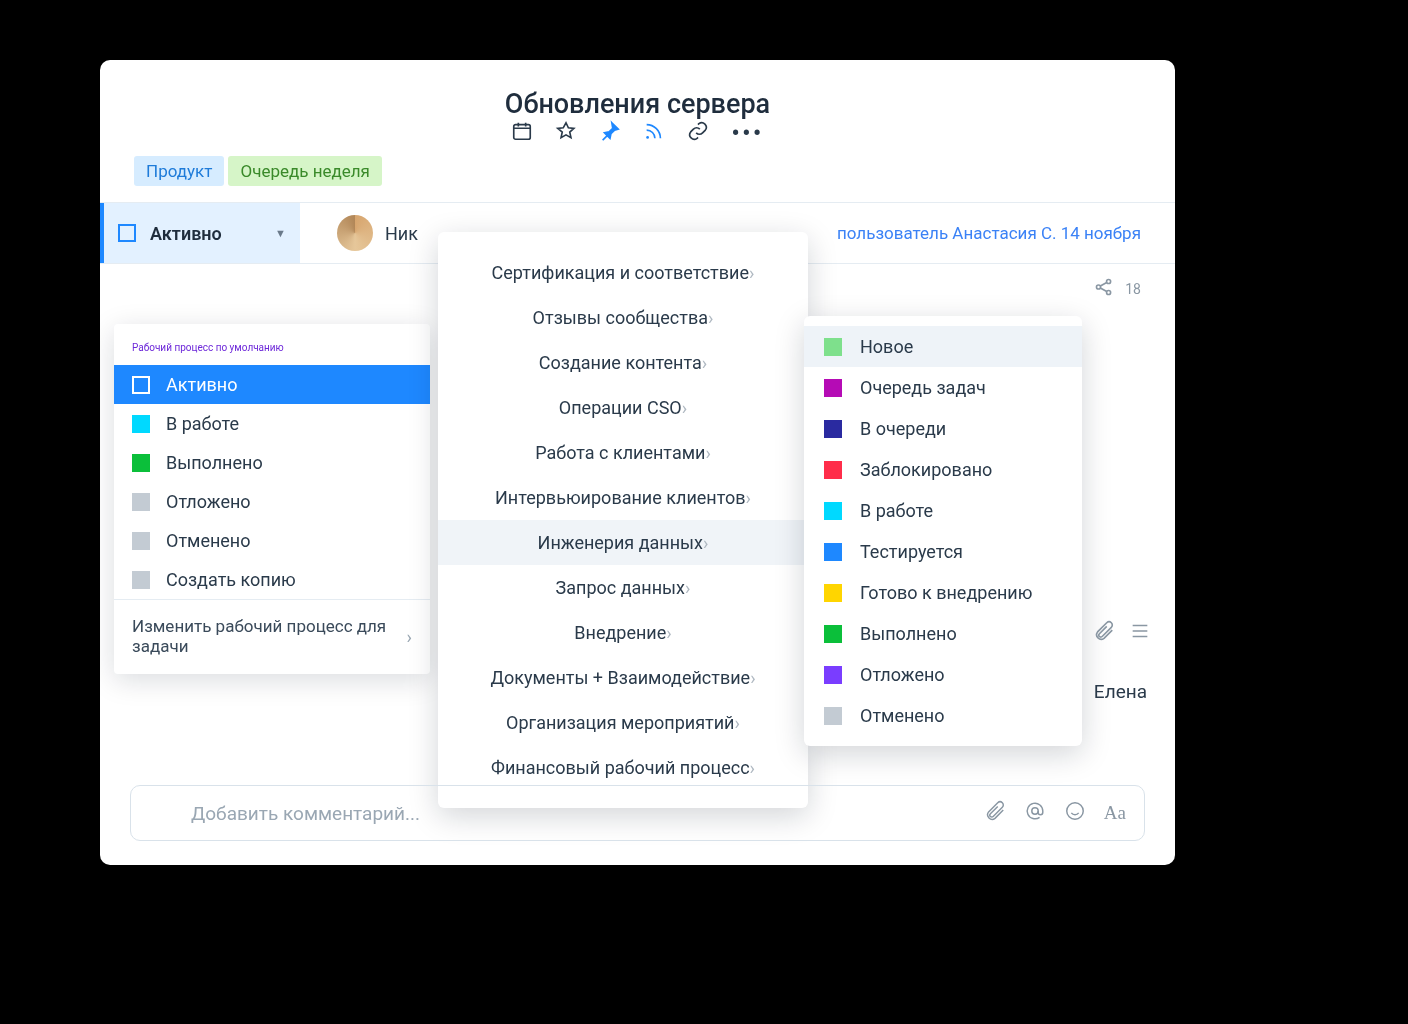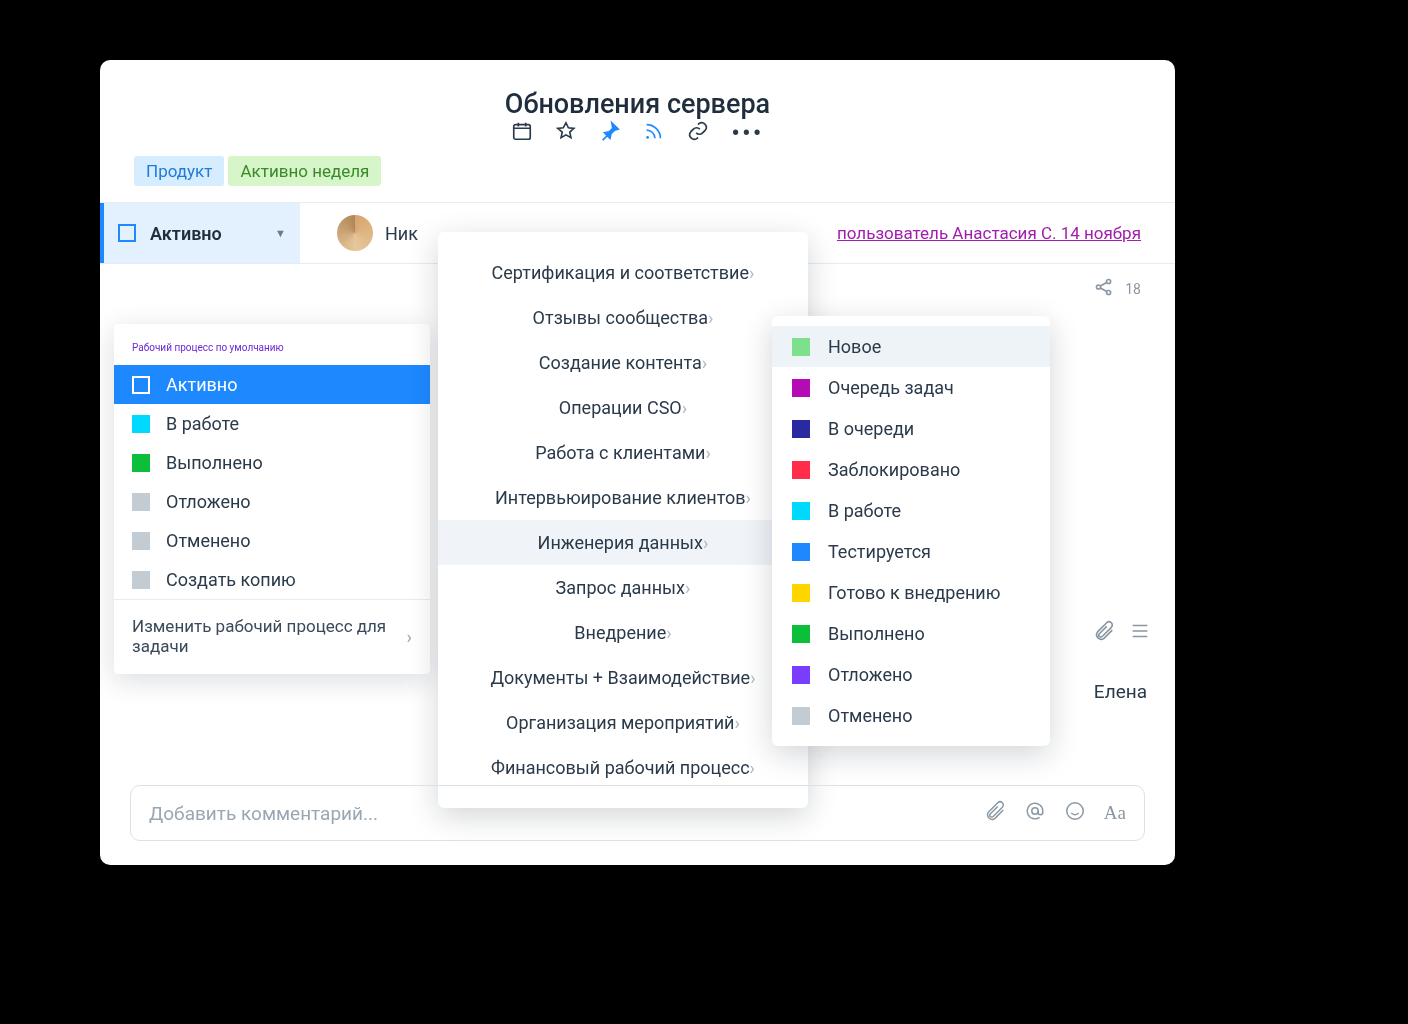--- a/index.html
+++ b/index.html
@@ -27,21 +27,21 @@
   .row { display:flex; height:62px; border-top:1px solid #e5ecf2; border-bottom:1px solid #e5ecf2; }
   .statuscell {
     width: 200px; background:#e3f1ff; display:flex; align-items:center; padding-left:14px; gap:14px;
     border-left:4px solid #1e88ff;
   }
   .statuscell .sq { width:18px; height:18px; border:2px solid #1e88ff; display:inline-block; }
   .statuscell .lbl { font-size:18px; font-weight:600; color:#1f2d3d; flex:1; }
   .statuscell .car { color:#6a7a8a; font-size:11px; padding-right:14px; }
   .assignee { display:flex; align-items:center; gap:12px; padding-left:37px; color:#2a3a4a; font-size:18px; }
   .avatar { width:36px; height:36px; border-radius:50%; background: conic-gradient(#d7a56e, #e6c79a, #b18657); }
-  .meta { flex:1; display:flex; align-items:center; justify-content:flex-end; padding-right:34px; color:#a21caf; font-size:17px;text-decoration:underline; }
+  .meta { flex:1; display:flex; align-items:center; justify-content:flex-end; padding-right:34px; color:#3b82f6; font-size:17px; }
 
   .share { display:flex; align-items:center; justify-content:flex-end; padding:12px 34px 0 0; gap:10px; color:#8a97a3; font-size:14px; }
   .share svg { width:22px; height:22px; stroke:#8a97a3; fill:none; stroke-width:1.8; }
 
   .sidepanel {
     position:absolute; left:14px; top:264px; width:316px;
     background:#fff; box-shadow: 0 6px 28px rgba(10,20,40,.15); border-radius:4px;
     padding:18px 0 0 0;
   }
   .sp-head { color:#6d28d9; font-size:10px; padding:0 18px 12px 18px; }
@@ -59,37 +59,37 @@
   .menu1 {
     position:absolute; left:338px; top:172px; width:370px;
     background:#fff; box-shadow: 0 8px 30px rgba(10,20,40,.18); border-radius:6px;
     padding:18px 0;
   }
   .m-item { display:flex; align-items:center; justify-content:center; padding:12px 22px; font-size:18px; color:#2a3a4a; cursor:pointer; }
   .m-item:hover,.m-item.hov { background:#f0f4f8; }
   .m-item .chev { color:#b0b9c2; font-size:18px; }
 
   .menu2 {
-    position:absolute; left:672px; top:256px; width:278px;
+    position:absolute; left:704px; top:256px; width:278px;
     background:#fff; box-shadow: 0 8px 30px rgba(10,20,40,.18); border-radius:6px;
     padding:10px 0;
   }
   .s-item { display:flex; align-items:center; gap:18px; padding:10px 20px; font-size:18px; color:#2a3a4a; cursor:pointer; }
   .s-item.hov { background:#eef3f8; }
   .sw { width:18px; height:18px; display:inline-block; }
 
   .attach-right { position:absolute; right:24px; top:560px; display:flex; gap:14px; }
   .attach-right svg { width:22px; height:22px; stroke:#8a97a3; fill:none; stroke-width:1.8; }
   .elena { position:absolute; right:28px; top:620px; color:#2a3a4a; font-size:19px; }
 
   .comment {
     position:absolute; left:30px; right:30px; bottom:24px; height:56px;
     border:1px solid #d9e2ea; border-radius:10px; display:flex; align-items:center; padding:0 18px;
   }
-  .comment input { flex:1; border:none; outline:none; font-size:19px; color:#3a4a5a; background:transparent; }
+  .comment input { flex:1; border:none; outline:none; font-size:19px; color:#3a4a5a; background:transparent;margin-left:42px; }
   .comment input::placeholder { color:#9aa7b3; }
   .c-icons { display:flex; gap:18px; color:#8a97a3; font-size:19px; align-items:center; }
   .c-icons svg { width:22px; height:22px; stroke:#8a97a3; fill:none; stroke-width:1.6; }
   .more-dots { font-size:26px; letter-spacing:2px; line-height:0; color:#2a3a4a; }
 </style>
 </head>
 <body>
 
 <div class="window">
 
@@ -112,21 +112,21 @@
           </svg></span>
       <span><svg viewBox="0 0 24 24">
             <path d="M10 14a5 5 0 007 0l3-3a5 5 0 00-7-7l-1 1M14 10a5 5 0 00-7 0l-3 3a5 5 0 007 7l1-1"></path>
           </svg></span>
       <span class="more-dots">•••</span>
     </div>
   </div>
 
   <div class="tags">
     <span class="tag blue">Продукт</span>
-    <span class="tag green">Активно неделя</span>
+    <span class="tag green">Очередь неделя</span>
   </div>
 
   <div class="row">
     <div class="statuscell">
       <span class="sq"></span>
       <span class="lbl">Активно</span>
       <span class="car">▼</span>
     </div>
     <div class="assignee">
       <span class="avatar"></span>

